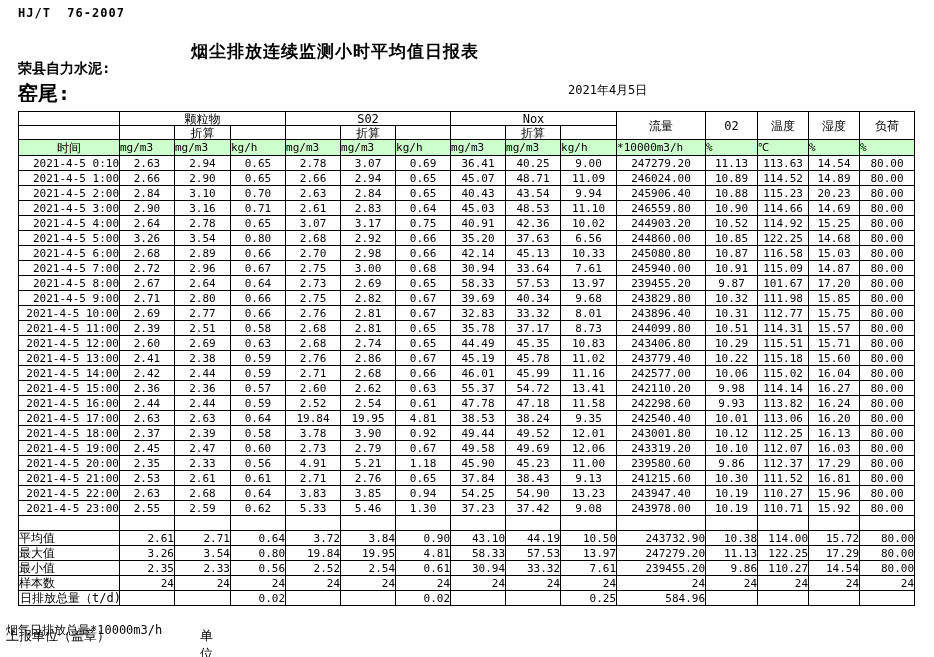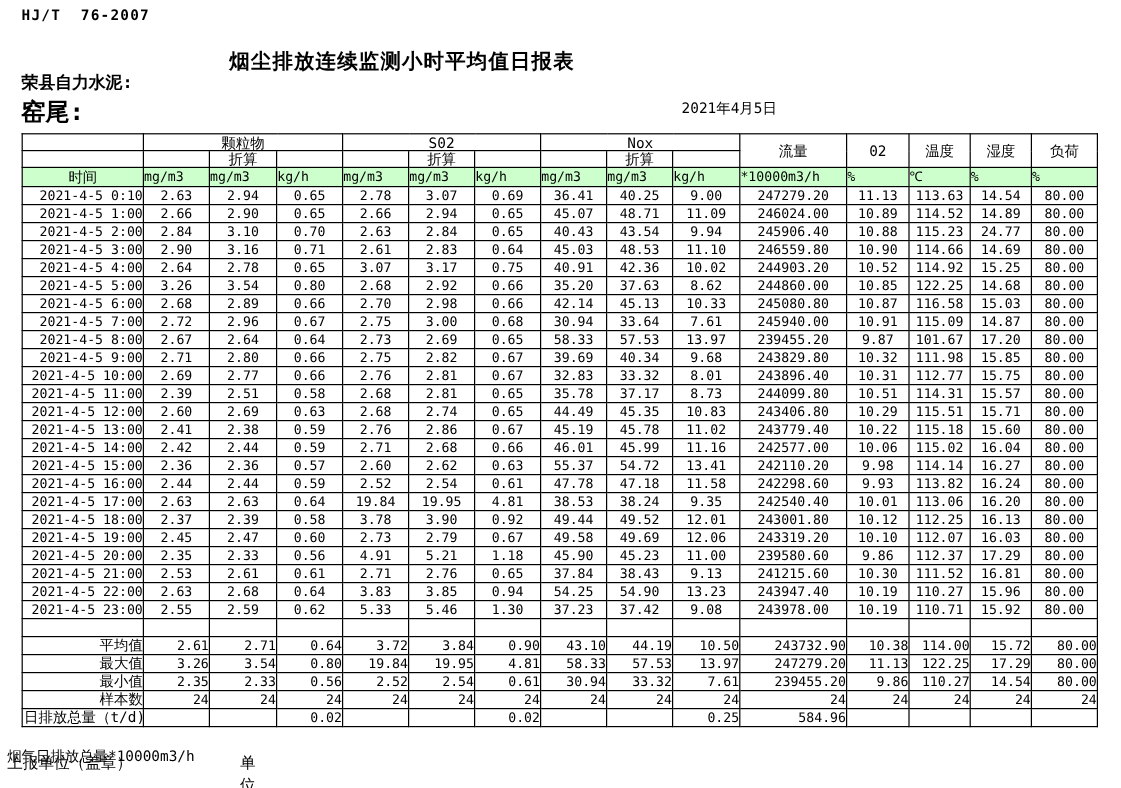--- a/index.html
+++ b/index.html
@@ -32,21 +32,21 @@
   }
   tr.h1 td, tr.h2 td { height:14px; }
   tr.h3 td { height:16px; background:#ccffcc; }
   .grp { text-align:center; font-size:12px; }
   .single { text-align:center; font-size:12px;margin-left:24px; }
   .sub { text-align:center; font-size:12px;margin-top:13px; }
   .timehead { text-align:center; font-size:12px; }
   .unit { text-align:left; font-size:11px; }
   td.time { text-align:right; padding-right:3px; }
   td.val  { text-align:center; }
-  td.sumlabel { text-align:right; padding-right:2px; font-size:12px; }
+  td.sumlabel { padding-right:2px; font-size:12px; }
   td.sumlabel.left { text-align:left; padding-left:1px;margin-left:40px; }
   td.sumval { text-align:right; padding-right:2px; }
 
   .footer1 { position:absolute; left:6px; top:622px; font-size:12px; }
   .footer2 { position:absolute; left:6px; top:627px; font-size:13px;font-family:Liberation Mono, monospace; }
   .footer2 .unitword { position:absolute; left:194px; top:0; }
 </style>
 </head>
 <body>
 
@@ -160,21 +160,21 @@
           <td class="val">0.70</td>
           <td class="val">2.63</td>
           <td class="val">2.84</td>
           <td class="val">0.65</td>
           <td class="val">40.43</td>
           <td class="val">43.54</td>
           <td class="val">9.94</td>
           <td class="val">245906.40</td>
           <td class="val">10.88</td>
           <td class="val">115.23</td>
-          <td class="val">24.77</td>
+          <td class="val">20.23</td>
           <td class="val">80.00</td>
         </tr>
         <tr>
           <td class="time">2021-4-5 3:00</td>
           <td class="val">2.90</td>
           <td class="val">3.16</td>
           <td class="val">0.71</td>
           <td class="val">2.61</td>
           <td class="val">2.83</td>
           <td class="val">0.64</td>
@@ -207,21 +207,21 @@
         <tr>
           <td class="time">2021-4-5 5:00</td>
           <td class="val">3.26</td>
           <td class="val">3.54</td>
           <td class="val">0.80</td>
           <td class="val">2.68</td>
           <td class="val">2.92</td>
           <td class="val">0.66</td>
           <td class="val">35.20</td>
           <td class="val">37.63</td>
-          <td class="val">8.62</td>
+          <td class="val">6.56</td>
           <td class="val">244860.00</td>
           <td class="val">10.85</td>
           <td class="val">122.25</td>
           <td class="val">14.68</td>
           <td class="val">80.00</td>
         </tr>
         <tr>
           <td class="time">2021-4-5 6:00</td>
           <td class="val">2.68</td>
           <td class="val">2.89</td>

